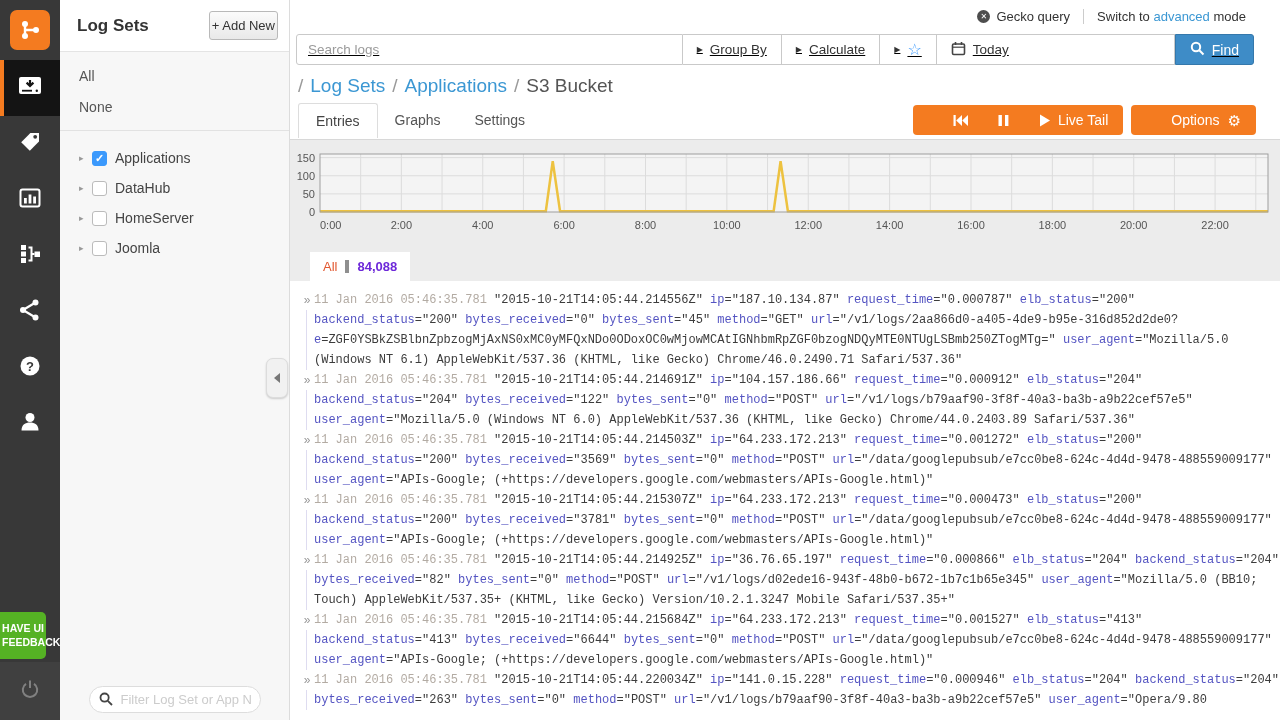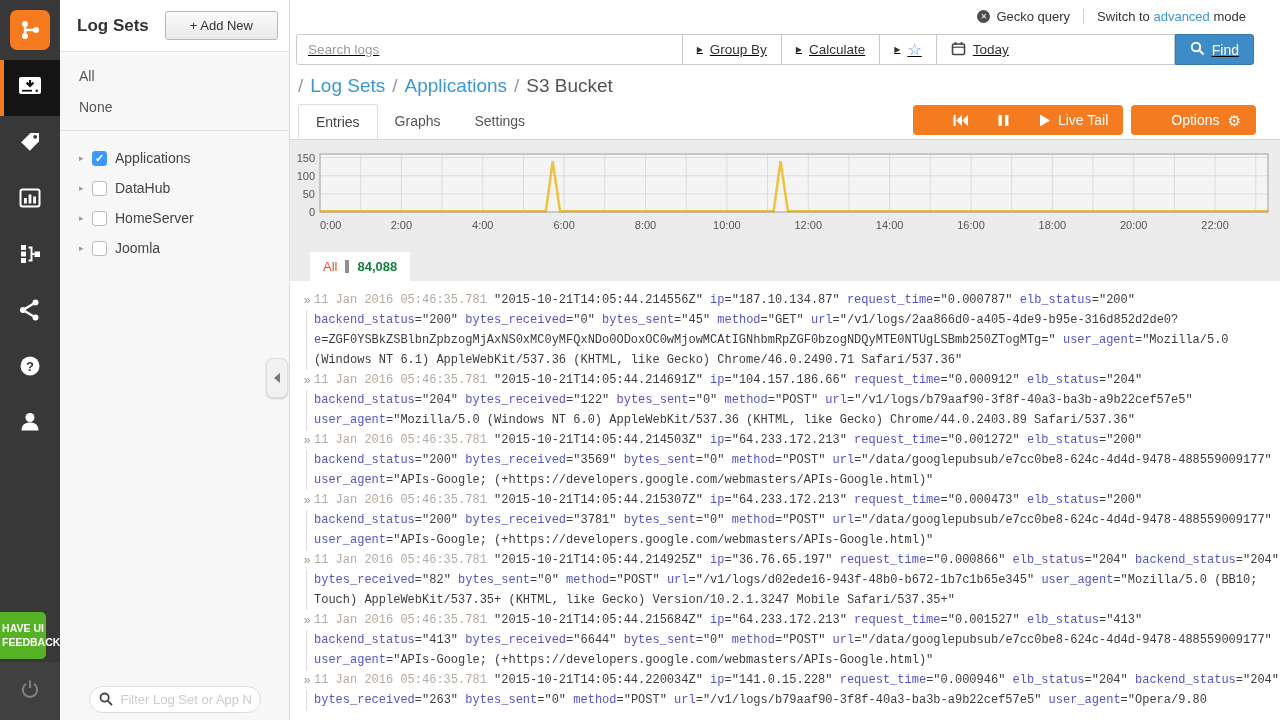--- a/index.html
+++ b/index.html
@@ -20,21 +20,21 @@
               line-height:1.4; text-align:center; padding:9px 2px; width:46px;
               border-radius:0 5px 5px 0; margin-bottom:3px; cursor:pointer; }
   .power-strip { height:58px; background:#404040; display:flex; align-items:center; justify-content:center; }
 
   
   .panel { width:230px; background:#f7f7f7; border-right:1px solid #dcdcdc; flex-shrink:0; position:relative; }
   .panel-header { height:52px; background:#fff; border-bottom:1px solid #e4e4e4;
                   display:flex; align-items:center; justify-content:space-between; padding:0 11px 0 17px; }
   .panel-title { font-size:17px; font-weight:600; color:#333; }
   .addnew { font-size:13px; color:#333; background:linear-gradient(#fbfbfb,#e9e9e9);
-            border:1px solid #b9b9b9; border-radius:3px; padding:6px 24px; cursor:pointer; }
+            border:1px solid #b9b9b9; border-radius:3px; padding:6px 2px; cursor:pointer; }
   .panel-list { padding:16px 0 0 19px; font-size:14px; color:#555; }
   .sel-link { display:block; margin-bottom:15px; cursor:pointer; color:#555; }
   .panel-divider { border-top:1px solid #e2e2e2; margin:2px 0 12px -19px; }
   .tree-item { display:flex; align-items:center; height:30px; cursor:pointer; }
   .caret { color:#999; font-size:9px; width:13px; }
   .cb { width:15px; height:15px; border:1px solid #bbb; border-radius:3px; background:#fff;
         display:flex; align-items:center; justify-content:center; margin-right:8px; }
   .cb.checked { background:#3b99fc; border-color:#3b99fc; color:#fff; font-size:11px; font-weight:bold; }
   .tree-label { color:#444; }
   .filter-wrap { position:absolute; bottom:7px; left:50%; transform:translateX(-50%); width:172px; }
@@ -64,36 +64,36 @@
   .star { color:#3b99fc; font-size:16px; line-height:1; }
   .today-seg { width:238px; }
   .findbtn { background:#3e8cc7; border:1px solid #3578ab; border-radius:0 3px 3px 0; color:#fff;
              display:flex; align-items:center; gap:7px; padding:0 14px; font-size:14px; cursor:pointer; }
 
   .breadcrumb { display:flex; align-items:center; gap:7px; padding:10px 0 6px 8px;
                 font-size:19px; color:#999; }
   .bc-link { color:#3b97d3; cursor:pointer; }
   .bc-current { color:#555; }
 
-  .tabrow { display:flex; align-items:center; padding-left:8px; height:36px; position:relative; }
+  .tabrow { display:flex; align-items:flex-start; padding-left:8px; height:36px; position:relative; }
   .tab { font-size:14px; color:#555; padding:9px 17px; cursor:pointer; }
   .tab.active { background:#fff; border:1px solid #ddd; border-bottom:none; border-radius:3px 3px 0 0; color:#444; }
   .controls { position:absolute; right:24px; bottom:4px; display:flex; gap:8px; }
   .obtn { background:#f47b20; border-radius:4px; height:30px; display:flex; align-items:center;
           color:#fff; font-size:14px; cursor:pointer;padding-left:25px; }
   .oseg { padding:0 15px; display:flex; align-items:center; gap:8px; height:100%; }
   .gear { font-size:15px; line-height:1; }
 
   .chart-panel { background:#ececec; border-top:1px solid #d8d8d8; height:142px; position:relative; }
   .chart-svg { display:block; margin:8px 0 0 4px; }
   .results-tab { position:absolute; left:20px; bottom:0; height:29px; background:#fff;
                  display:flex; align-items:center; gap:8px; padding:0 13px; font-size:13px; cursor:pointer; }
   .rt-label { color:#e2572f; }
   .rt-bar { width:4px; height:13px; background:#8f8f8f; }
-  .rt-count { font-weight:bold; color:#15803d; }
+  .rt-count { font-weight:bold; color:#6d28d9; }
 
   .log-area { flex:1; background:#fff; overflow:hidden; padding:9px 0 0 6px; }
   .entries { margin-left:10px; border-left:1px solid #dedcf0; }
   .entry { position:relative; cursor:pointer; }
   .lline { white-space:pre; font-family:"Liberation Mono", monospace; font-size:12px;
            line-height:20px; color:#3c3c3c; padding-left:7px; overflow:hidden; }
   .mk { position:absolute; left:-6px; top:0; width:12px; text-align:center; color:#999;
         background:#fff; font-family:"Liberation Sans", sans-serif; font-size:12px; line-height:20px; }
   .ts { color:#b3aba3; }
   .lk { color:#5454c2; }

